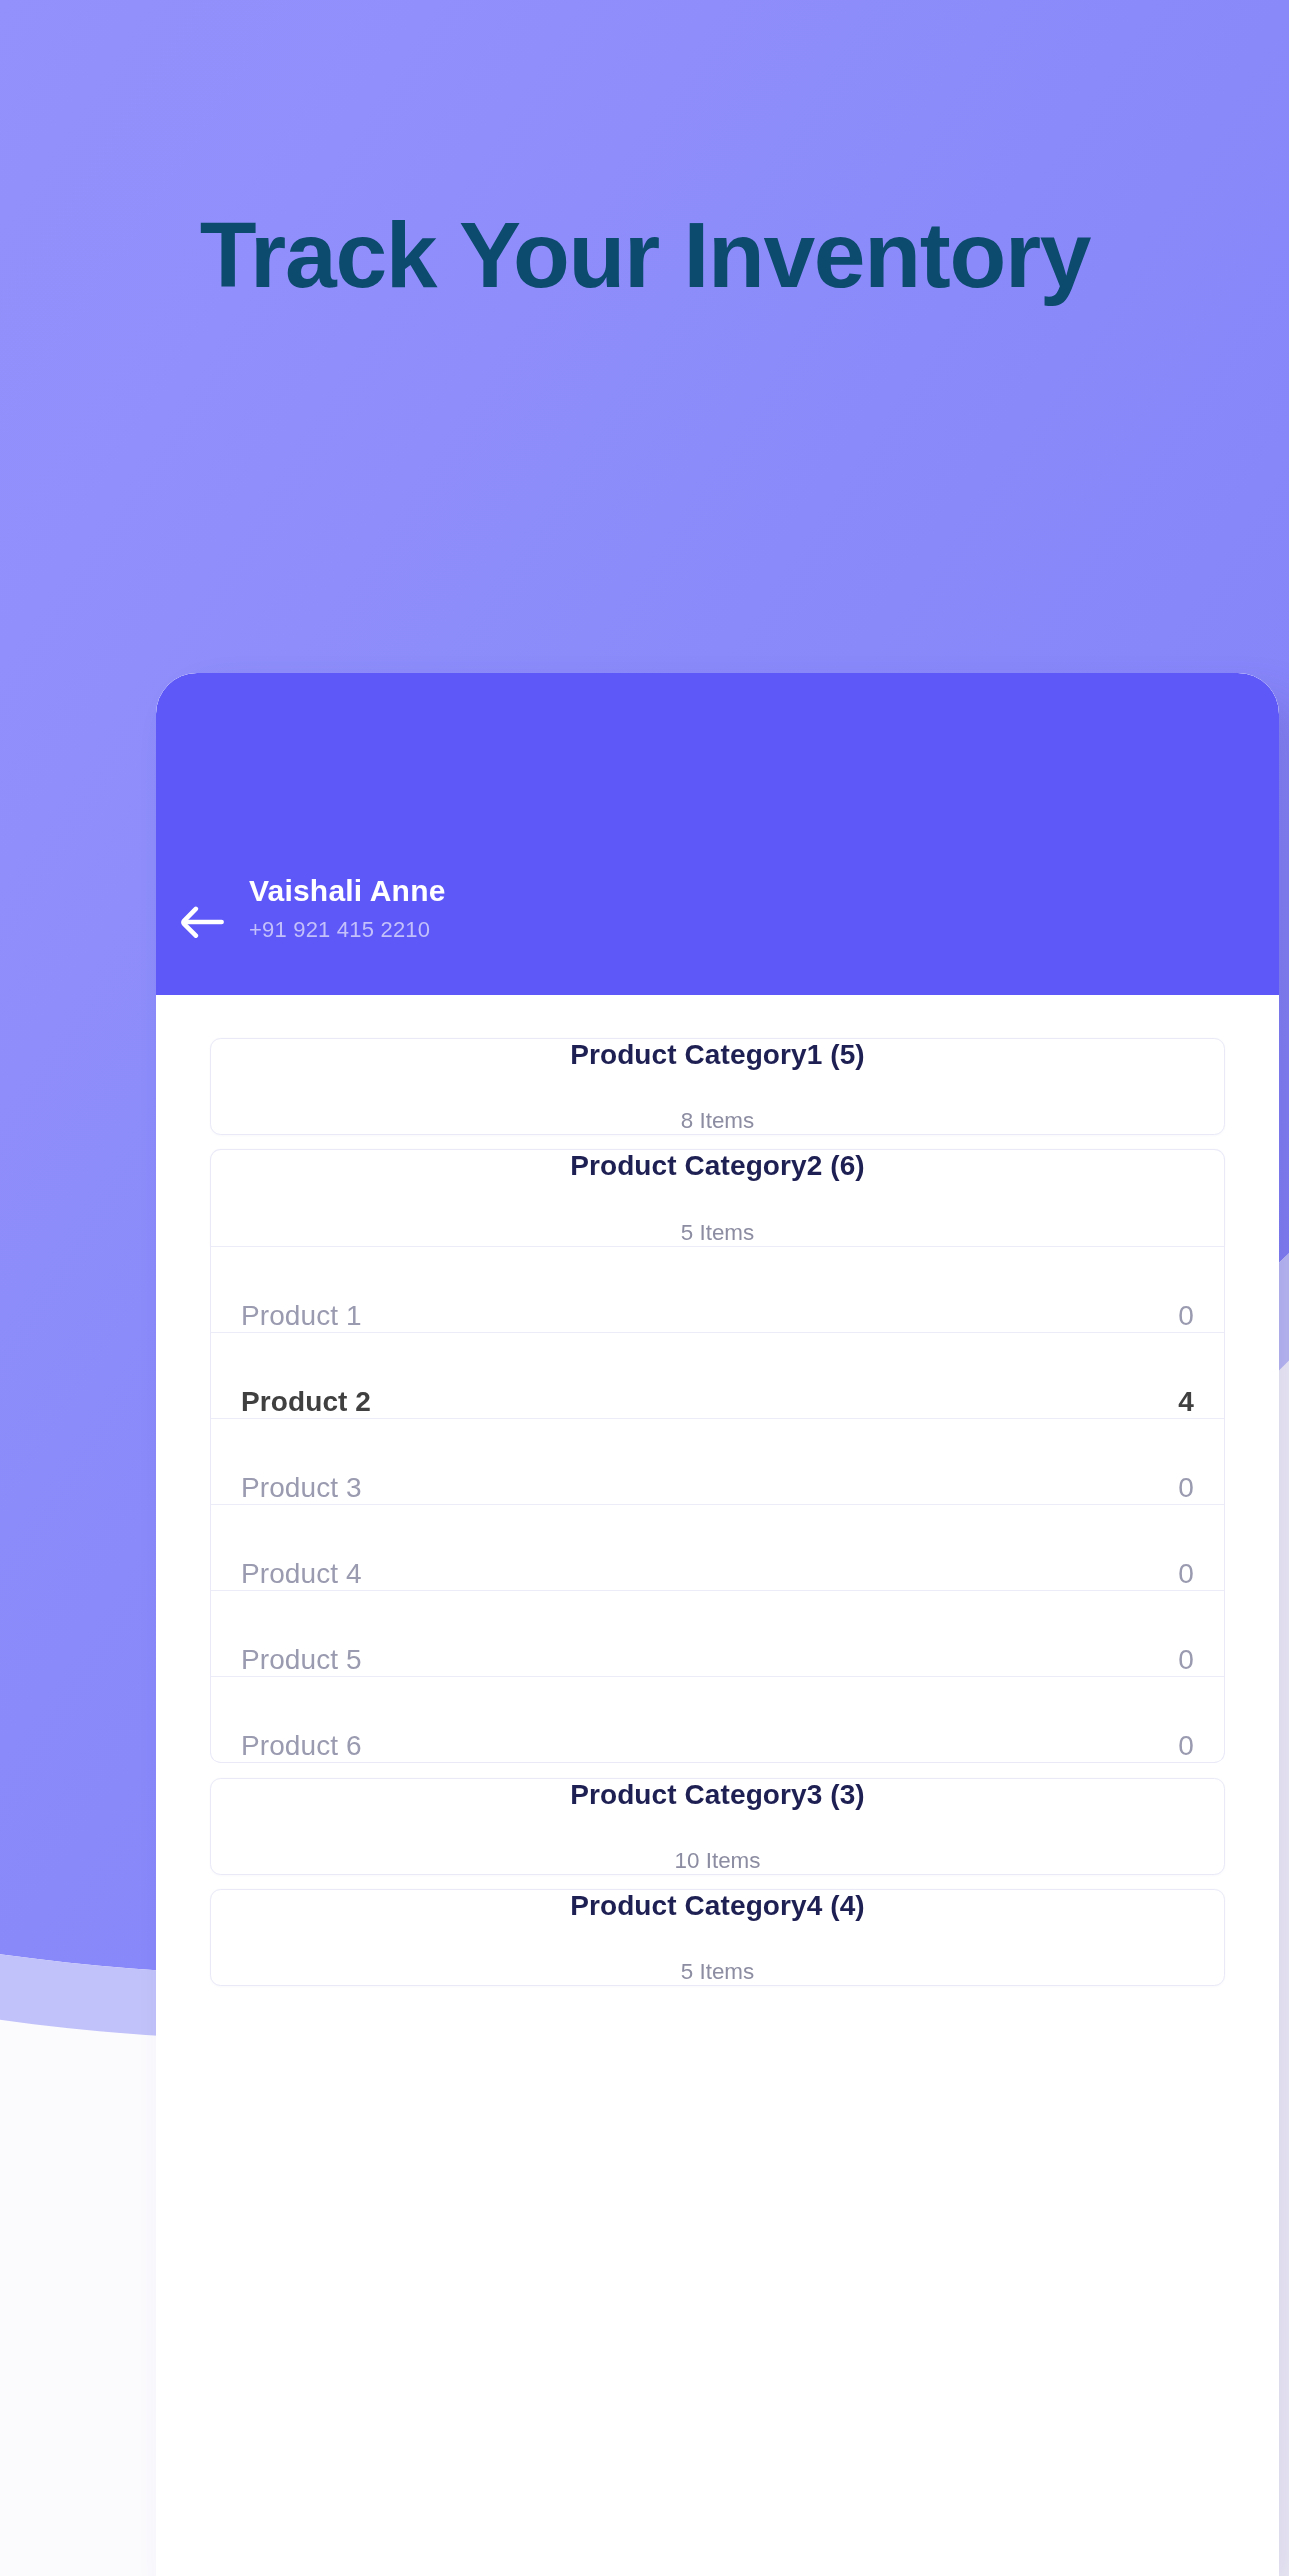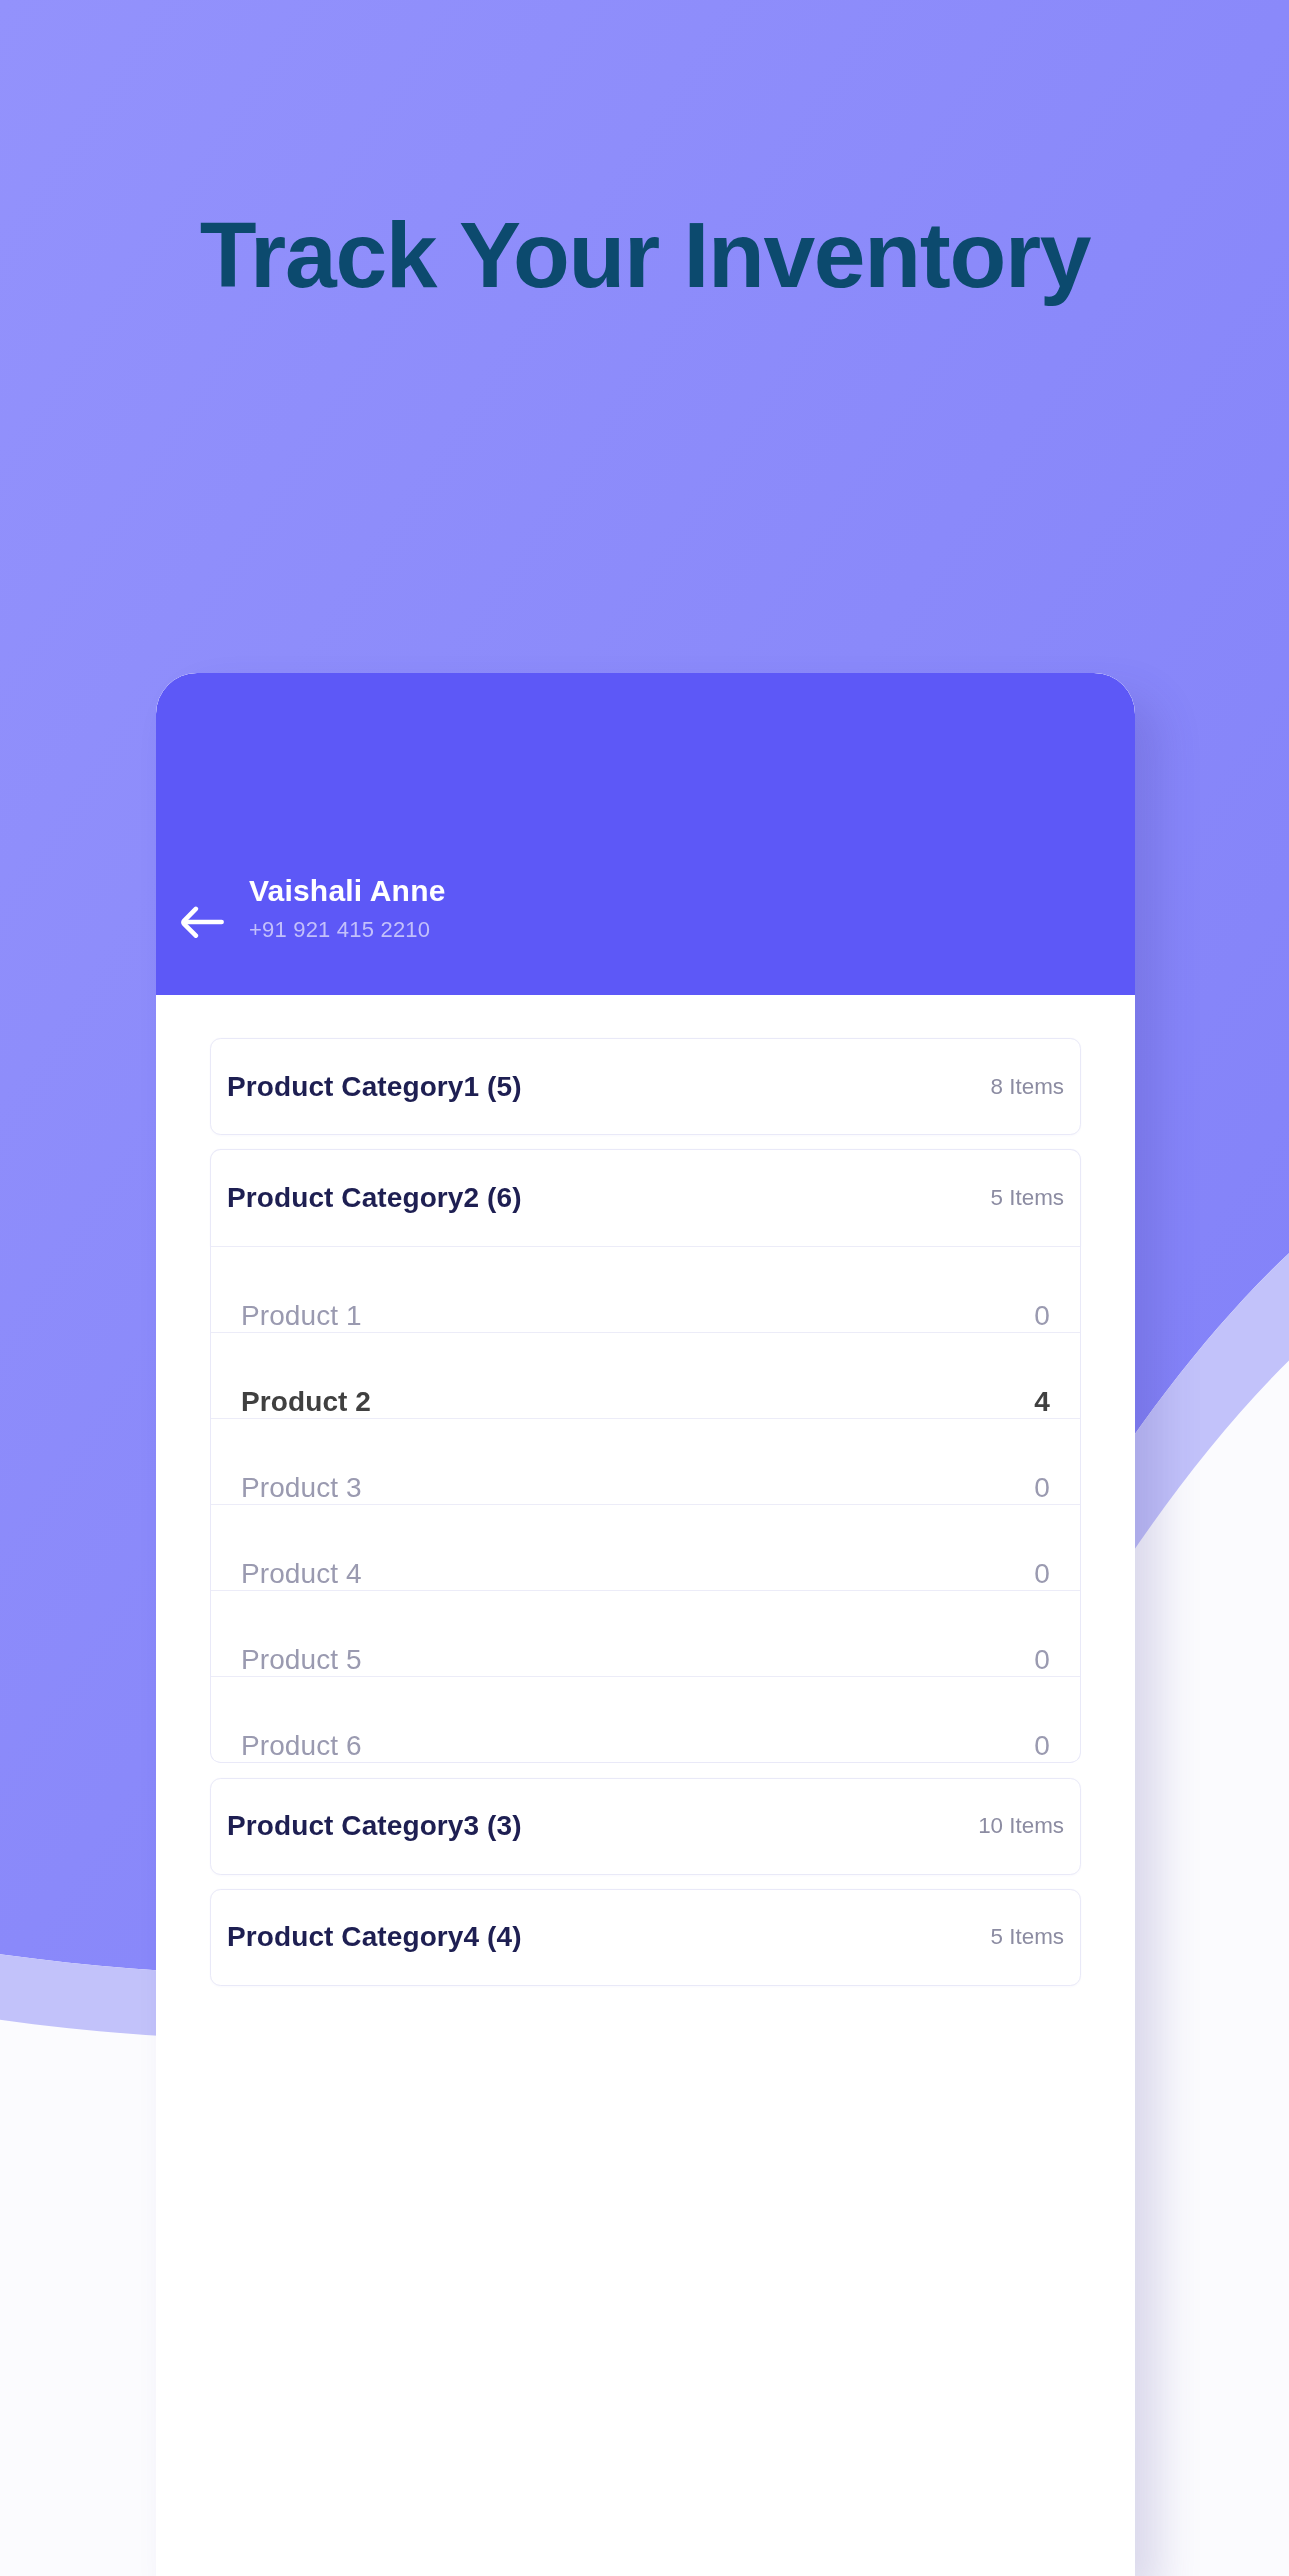--- a/index.html
+++ b/index.html
@@ -37,21 +37,21 @@
     font-weight:bold;
     line-height:1.02;
     letter-spacing:-1.3px;
     padding:0 116px;
   }
 
   
   .phone {
     position:absolute;
     left:156px; top:673px;
-    width:979px; height:1903px;
+    width:1123px; height:1903px;
     background:#ffffff;
     border-radius:41px 41px 0 0;
     box-shadow:25px 23px 41px rgba(60,50,140,.17);
     overflow:hidden;
     z-index:5;
   }
 
   
   .app-header {
     position:relative;
@@ -91,23 +91,24 @@
   }
 
   .cat-card {
     background:#ffffff;
     border:1.3px solid #e9e9f8;
     border-radius:10.7px;
     height:97px;
     display:flex;
     align-items:center;
     justify-content:space-between;
-    padding:0 16px;
+    padding:0 39px;
     margin-bottom:14.3px;
     box-shadow:0 0.9px 1.8px rgba(90,80,190,.035);
+    flex-direction:column;
   }
   .cat-card.attached { margin-bottom:0; border-bottom:none; border-radius:10.7px 10.7px 0 0; }
   .cat-name {
     color:#1e1f52;
     font-size:28px;
     font-weight:bold;
     letter-spacing:0.1px;
   }
   .cat-count {
     color:#8c8ca2;

